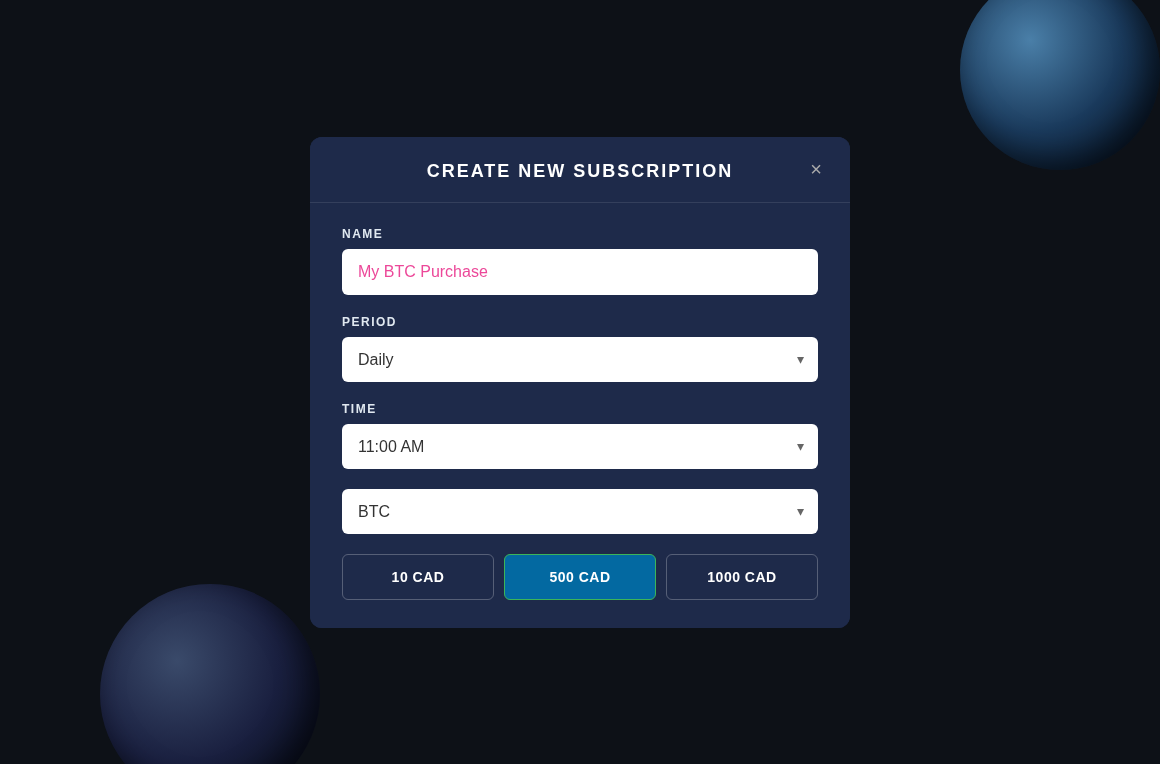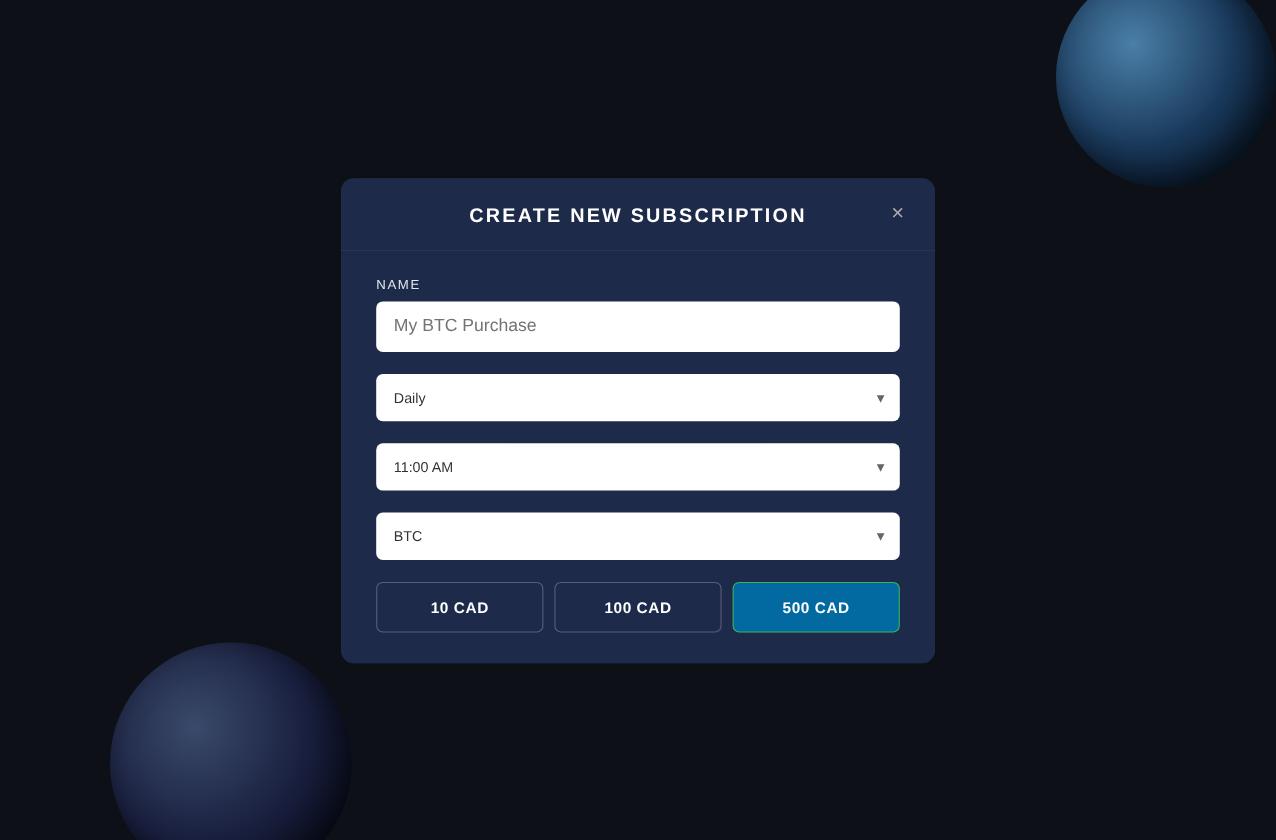--- a/index.html
+++ b/index.html
@@ -103,48 +103,48 @@
     }
 
     .form-group {
       margin-bottom: 20px;
     }
 
     .form-label {
       display: block;
       color: #e0e8f0;
       font-size: 12px;
-      font-weight: 400;
+      font-weight: 700;
       letter-spacing: 1.5px;
       text-transform: uppercase;
       margin-bottom: 8px;
     }
 
     .form-input {
       width: 100%;
       padding: 14px 16px;
       background: #ffffff;
       border: none;
       border-radius: 6px;
       font-size: 16px;
-      color: #737373;
+      color: #ec4899;
       outline: none;
     }
 
     .form-select-wrapper {
       position: relative;
     }
 
     .form-select {
       width: 100%;
       padding: 14px 64px 14px 16px;
       background: #ffffff;
       border: none;
       border-radius: 6px;
-      font-size: 13px;
+      font-size: 16px;
       color: #333;
       outline: none;
       appearance: none;
       cursor: pointer;
     }
 
     .select-arrow {
       position: absolute;
       right: 14px;
       top: 50%;
@@ -194,31 +194,33 @@
     </div>
 
     <div class="modal-body">
 
       <div class="form-group">
         <label class="form-label">NAME</label>
         <input class="form-input" type="text" value="My BTC Purchase" style="">
       </div>
 
       <div class="form-group">
+        <label class="form-label">PERIOD</label>
         <div class="form-select-wrapper">
           <select class="form-select">
             <option value="Daily">Daily</option>
             <option value="Weekly">Weekly</option>
             <option value="Monthly">Monthly</option>
           </select>
           <span class="select-arrow">▾</span>
         </div>
       </div>
 
       <div class="form-group">
+        <label class="form-label">TIME</label>
         <div class="form-select-wrapper">
           <select class="form-select">
             <option value="11:00 AM">11:00 AM</option>
             <option value="12:00 PM">12:00 PM</option>
             <option value="1:00 PM">1:00 PM</option>
           </select>
           <span class="select-arrow">▾</span>
         </div>
       </div>
 
@@ -231,19 +233,19 @@
           </select>
           <span class="select-arrow">▾</span>
         </div>
       </div>
 
       <div class="form-group">
       </div>
 
       <div class="amount-buttons">
         <button class="amount-btn">10 CAD</button>
-        <button class="amount-btn">100 CAD</button>
         <button class="amount-btn active">500 CAD</button>
+        <button class="amount-btn">1000 CAD</button>
       </div>
 
     </div>
   </div>
 </div>
 
 </body></html>

